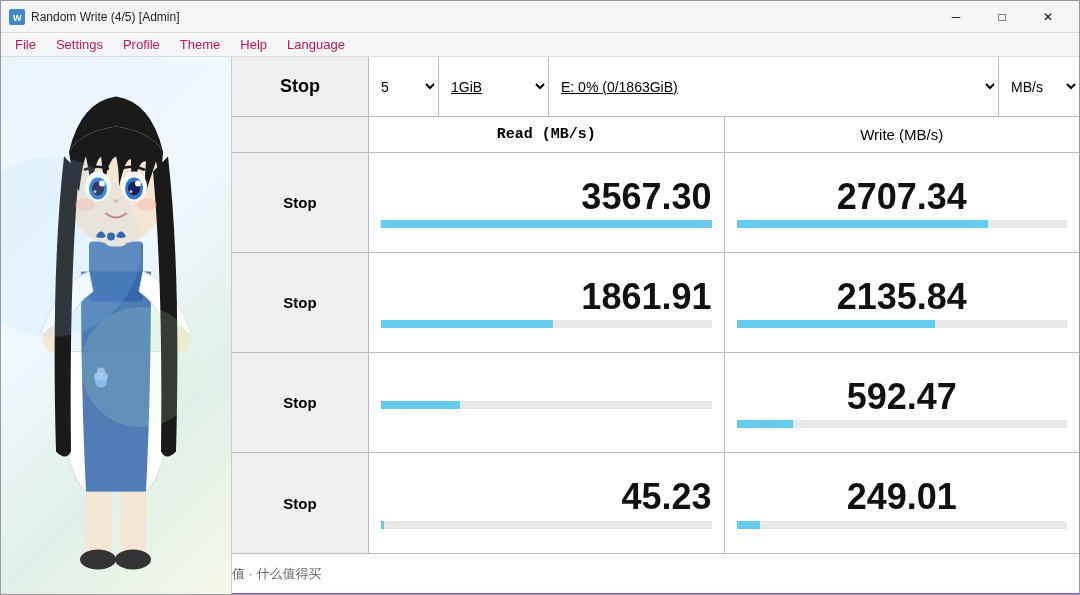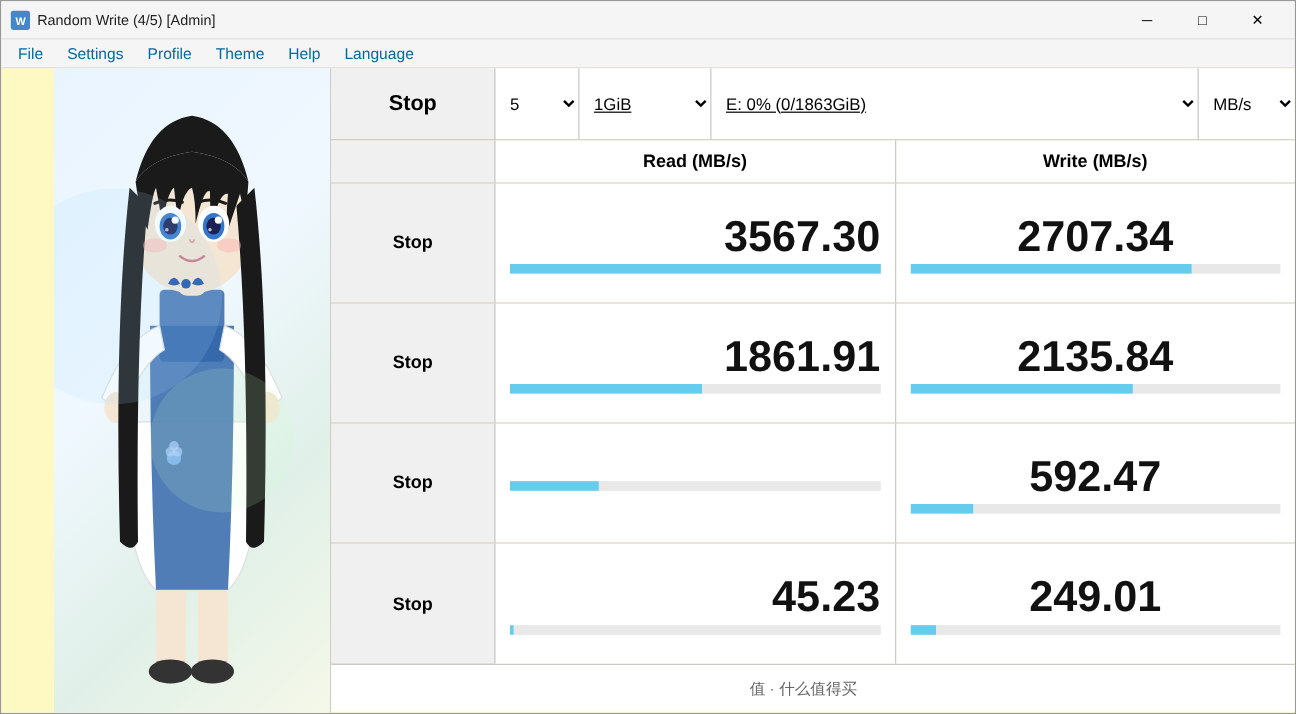--- a/index.html
+++ b/index.html
@@ -59,31 +59,30 @@
       height: 24px;
       background: #f5f5f5;
       display: flex;
       align-items: center;
       padding: 0 4px;
       border-bottom: 1px solid #ddd;
     }
     .menu-item {
       padding: 2px 10px;
       font-size: 13px;
-      color: #0369a1;
+      color: #be185d;
       cursor: pointer;
     }
 
     
     .main-content {
       display: flex;
       height: calc(595px - 32px - 24px);
-      background: #fef9c3;
+      background: #8b5cf6;
       position: relative;
-      padding-left: 44px;
     }
 
     
     .anime-panel {
       width: 230px;
       min-width: 230px;
       height: 100%;
       position: relative;
       overflow: hidden;
       background: linear-gradient(135deg, #e8f4ff 0%, #f0f8ff 40%, #e0f0e8 70%, #f5f8e8 100%);
@@ -153,27 +152,28 @@
     }
     .header-read {
       flex: 1;
       display: flex;
       align-items: center;
       justify-content: center;
       font-weight: bold;
       font-size: 15px;
       border-right: 1px solid #bbb;
       background: white;
+      font-family: Liberation Mono, monospace;
     }
     .header-write {
       flex: 1;
       display: flex;
       align-items: center;
       justify-content: center;
-      font-weight: bold;
+      font-weight: normal;
       font-size: 15px;
       background: white;
     }
 
     
     .bench-row {
       display: flex;
       flex: 1;
       border-bottom: 1px solid #bbb;
     }
@@ -234,21 +234,21 @@
       left: 0; top: 0;
     }
 
     
     .bottom-row {
       height: 40px;
       border-top: 1px solid #bbb;
       background: white;
       display: flex;
       align-items: center;
-      justify-content: center;
+      justify-content: flex-start;
       padding-right: 16px;
     }
     .watermark {
       font-size: 13px;
       color: #666;
     }
 
     
     .char-svg {
       width: 100%;

